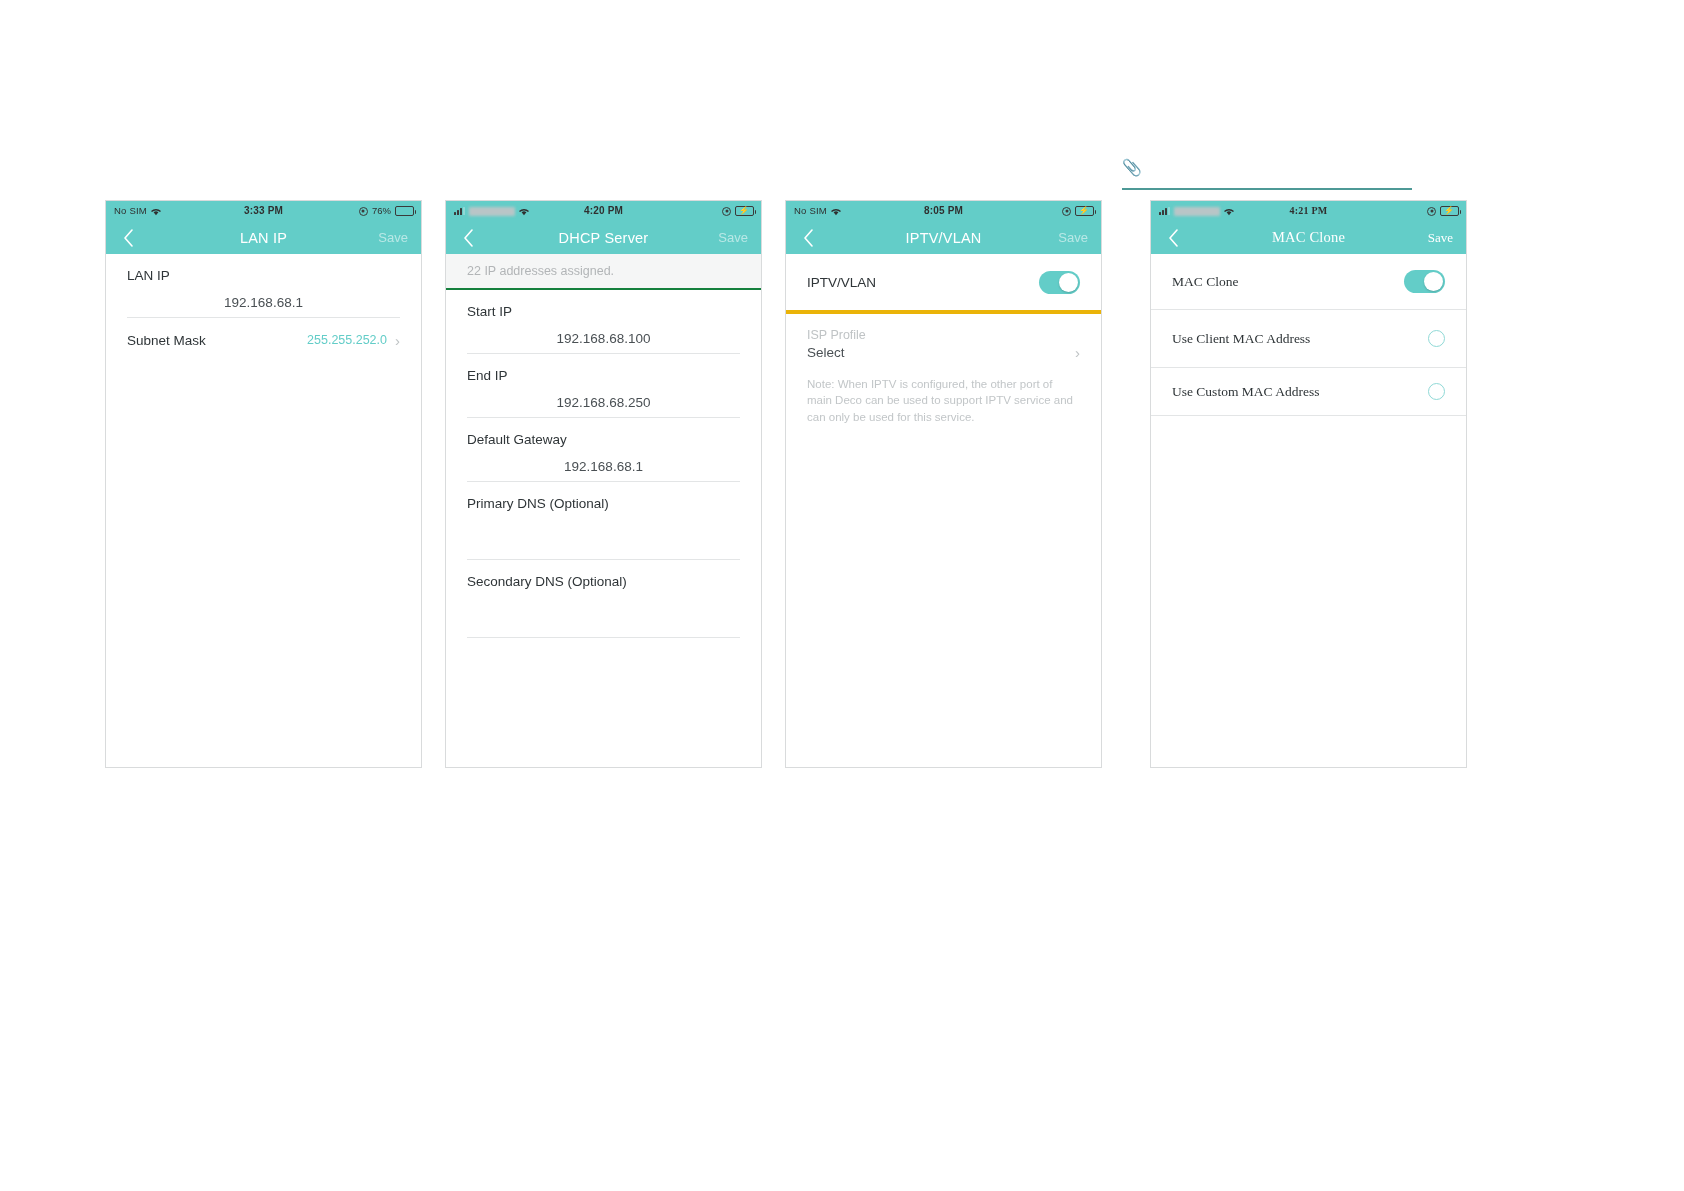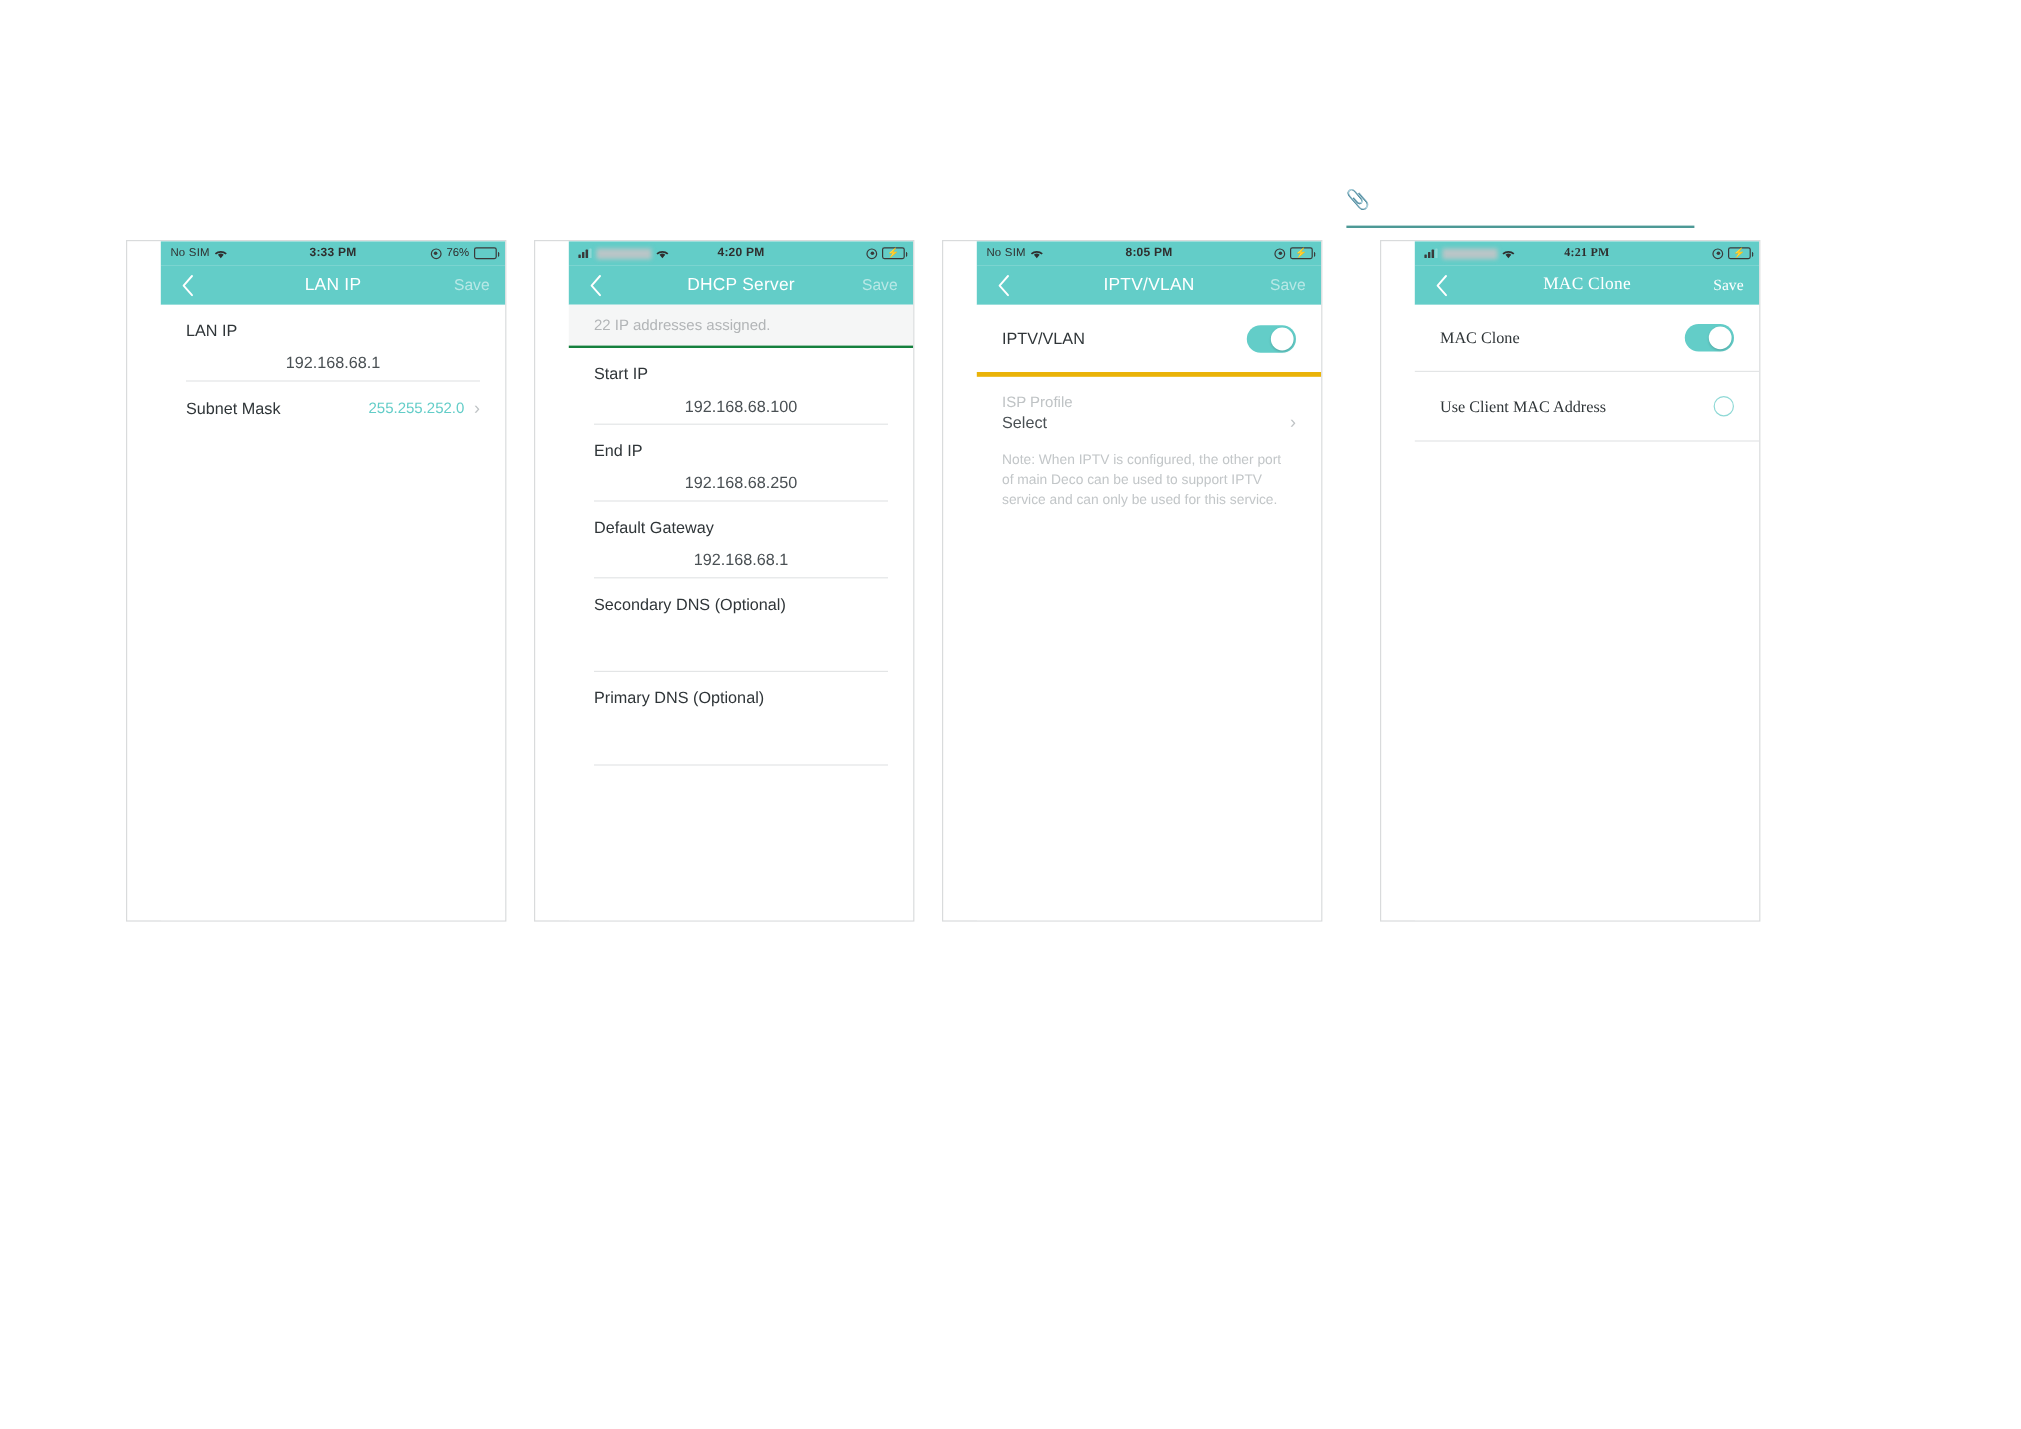--- a/index.html
+++ b/index.html
@@ -18,21 +18,20 @@
 
   
   .phone {
     position: absolute;
     width: 317px;
     height: 568px;
     background: #ffffff;
     border: 1px solid #d9dbdc;
     box-sizing: border-box;
     overflow: hidden;
-    padding-left: 28px;
   }
   .phone.p1 { left: 105px; top: 200px; }
   .phone.p2 { left: 445px; top: 200px; }
   .phone.p3 { left: 785px; top: 200px; }
   .phone.p4 { left: 1150px; top: 200px; font-family: Liberation Serif, serif; }
 
   
   .statusbar {
     position: relative;
     height: 20px;
@@ -381,27 +380,27 @@
         <div class="rule"></div>
       </div>
 
       <div class="field">
         <div class="label">Default Gateway</div>
         <div class="value">192.168.68.1</div>
         <div class="rule"></div>
       </div>
 
       <div class="field">
-        <div class="label">Secondary DNS (Optional)</div>
+        <div class="label">Primary DNS (Optional)</div>
         <div class="value" style="min-height:30px"></div>
         <div class="rule"></div>
       </div>
 
       <div class="field">
-        <div class="label">Primary DNS (Optional)</div>
+        <div class="label">Secondary DNS (Optional)</div>
         <div class="value" style="min-height:30px"></div>
         <div class="rule"></div>
       </div>
     </div>
   </div>
 
   <div class="phone p3">
     <div class="statusbar">
       <div class="sb-left">
         <span class="sb-carrier">No SIM</span>
@@ -479,16 +478,20 @@
       <div class="row" style="height:56px;border-bottom:1px solid #e3e5e6;">
         <span class="rlabel">MAC Clone</span>
         <span class="toggle">
             <span class="knob"></span>
           </span>
       </div>
       <div class="row" style="height:58px;border-bottom:1px solid #e3e5e6;">
         <span class="rlabel">Use Client MAC Address</span>
         <span class="radio"></span>
       </div>
+      <div class="row" style="height:48px;border-bottom:1px solid #e3e5e6;">
+        <span class="rlabel">Use Custom MAC Address</span>
+        <span class="radio"></span>
+      </div>
     </div>
   </div>
 
 </div>
 
 </body></html>

